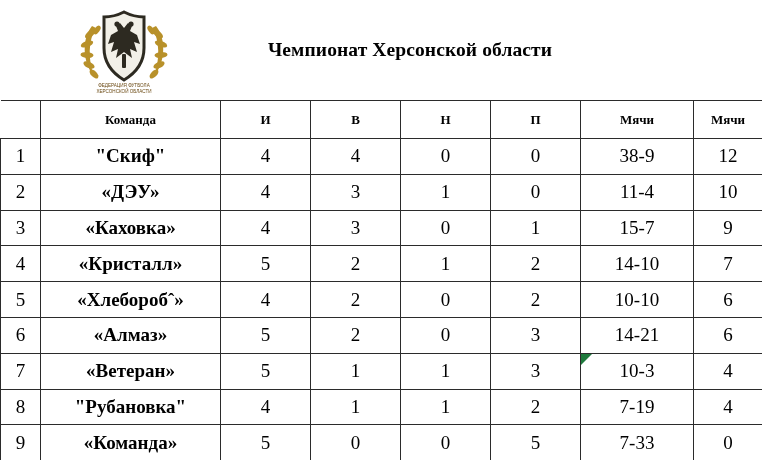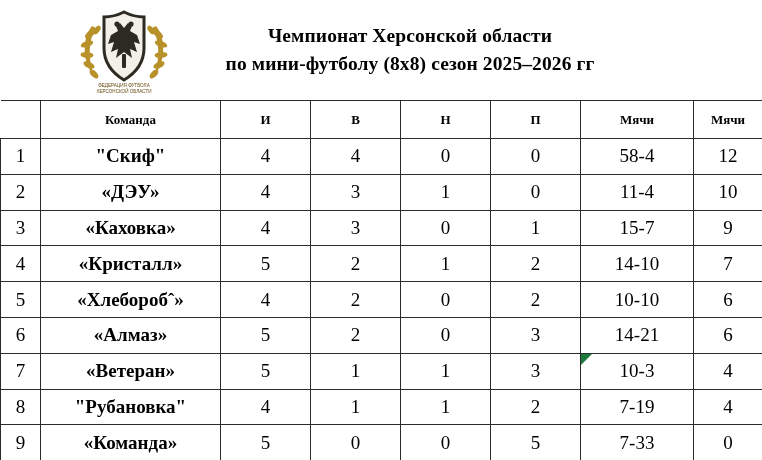--- a/index.html
+++ b/index.html
@@ -133,21 +133,20 @@
           <rect x="44" y="50" width="4" height="14" rx="1"></rect>
         </g>
 
         <text x="46" y="83" text-anchor="middle" font-family="Liberation Sans, sans-serif" font-size="4.6" fill="#6b4a14">ФЕДЕРАЦИЯ ФУТБОЛА</text>
         <text x="46" y="89" text-anchor="middle" font-family="Liberation Sans, sans-serif" font-size="4.6" fill="#6b4a14">ХЕРСОНСКОЙ ОБЛАСТИ</text>
       </svg>
     </div>
 
     <div class="title-block">
       <div>Чемпионат Херсонской области</div>
-      <div>по мини-футболу (8х8) сезон 2025–2026 гг</div>
     </div>
 
   </div>
 
   <table class="standings">
     <colgroup>
       <col class="c-rank">
         <col class="c-team">
         <col class="c-i">
         <col class="c-v">
@@ -169,21 +168,21 @@
       </tr>
     </thead>
     <tbody>
       <tr>
         <td class="rank">1</td>
         <td class="team">"Скиф"</td>
         <td>4</td>
         <td>4</td>
         <td>0</td>
         <td>0</td>
-        <td class="goal-cell">58-4</td>
+        <td class="goal-cell">38-9</td>
         <td>12</td>
       </tr>
       <tr>
         <td class="rank">2</td>
         <td class="team">«ДЭУ»</td>
         <td>4</td>
         <td>3</td>
         <td>1</td>
         <td>0</td>
         <td class="goal-cell">11-4</td>

